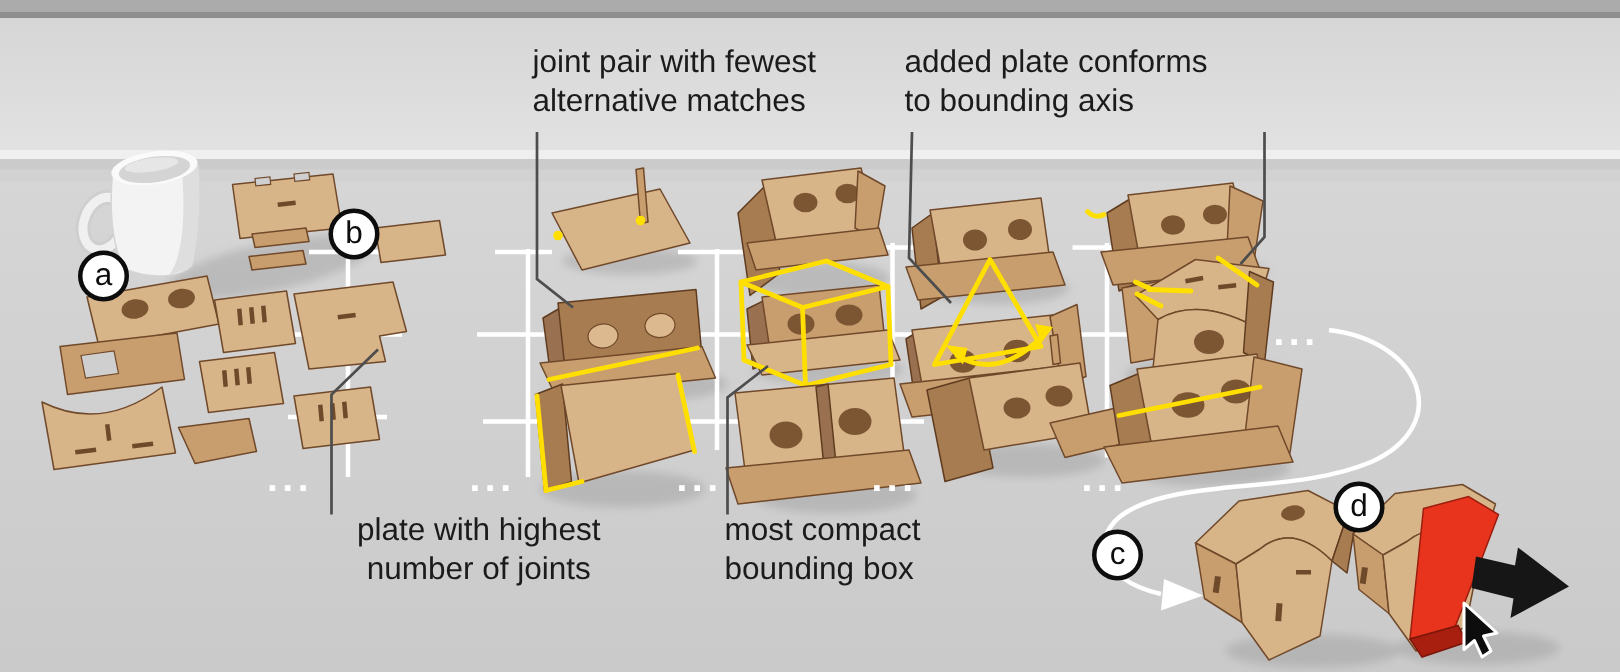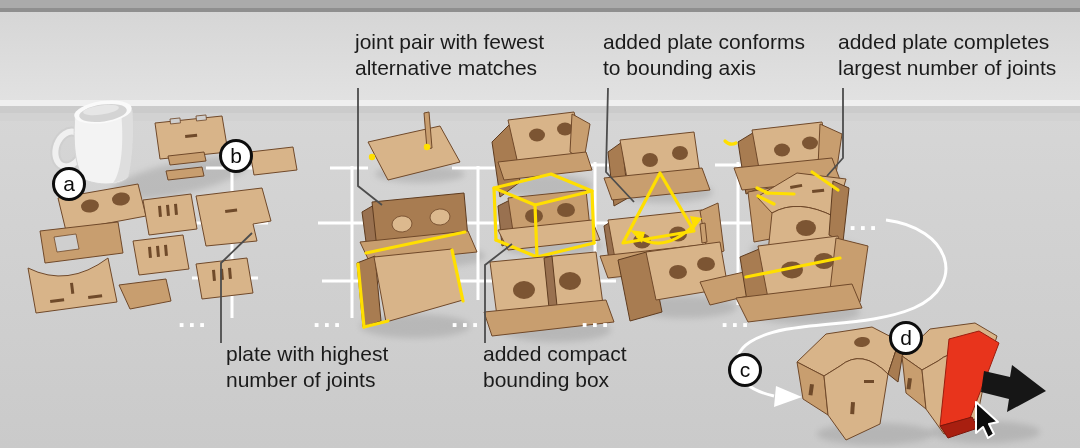--- a/index.html
+++ b/index.html
@@ -284,25 +284,23 @@
 
   <g>
     <path d="M976 402 L976 433 L983 427 L988 438 L994 434 L989 424 L998 422 Z" fill="#0d0d0d" stroke="#ffffff" stroke-width="2" stroke-linejoin="round"></path>
   </g>
 </svg>
 
 <div class="anno" style="left:355px;top:29px;">joint pair with fewest
 alternative matches</div>
 <div class="anno" style="left:603px;top:29px;">added plate conforms
 to bounding axis</div>
-<div class="anno" style="left:838px;top:29px;">added plate completes
-largest number of joints</div>
-<div class="anno" style="left:226px;top:341px;">plate with highest
+<div class="anno" style="left:238px;top:341px;text-align:center;">plate with highest
 number of joints</div>
-<div class="anno" style="left:483px;top:341px;">added compact
+<div class="anno" style="left:483px;top:341px;">most compact
 bounding box</div>
 
 <div class="badge" style="left:52px;top:167px;">a</div>
 <div class="badge" style="left:219px;top:139px;">b</div>
 <div class="badge" style="left:728px;top:353px;">c</div>
 <div class="badge" style="left:889px;top:321px;">d</div>
 
 <div class="dots" style="left:178px;top:303px;">...</div>
 <div class="dots" style="left:313px;top:303px;">...</div>
 <div class="dots" style="left:451px;top:303px;">...</div>

